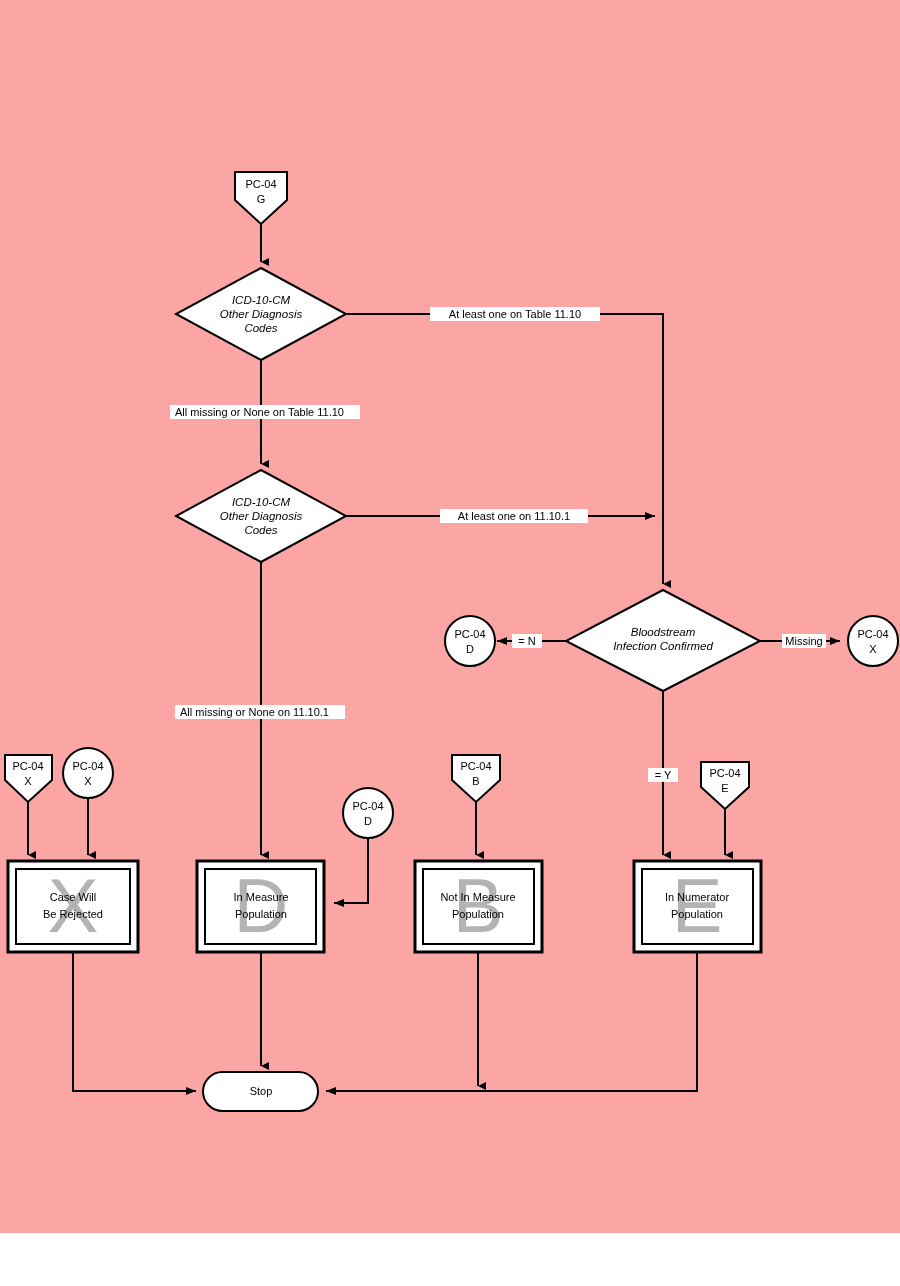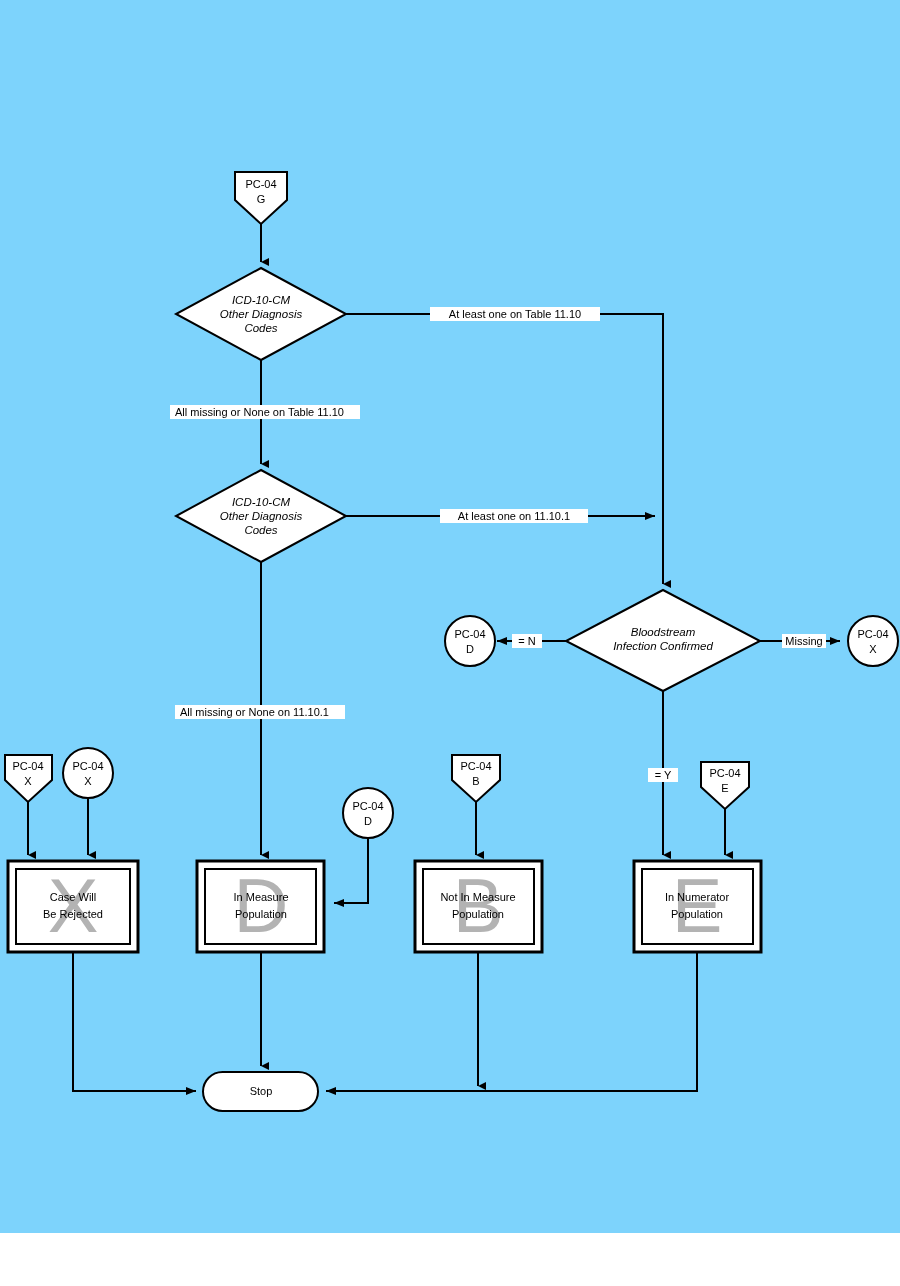--- a/index.html
+++ b/index.html
@@ -10,21 +10,21 @@
   body {
     width: 900px;
     height: 1286px;
     font-family: "Liberation Sans", sans-serif;
     overflow: hidden;
   }
   #flowchart-root {
     position: relative;
     width: 900px;
     height: 1233px;
-    background: #7dd3fc;
+    background: #fca5a5;
     text-decoration: underline;
   }
   svg.flow {
     display: block;
     width: 900px;
     height: 1286px;
   }
   .shape-stroke {
     fill: #ffffff;
     stroke: #000000;

